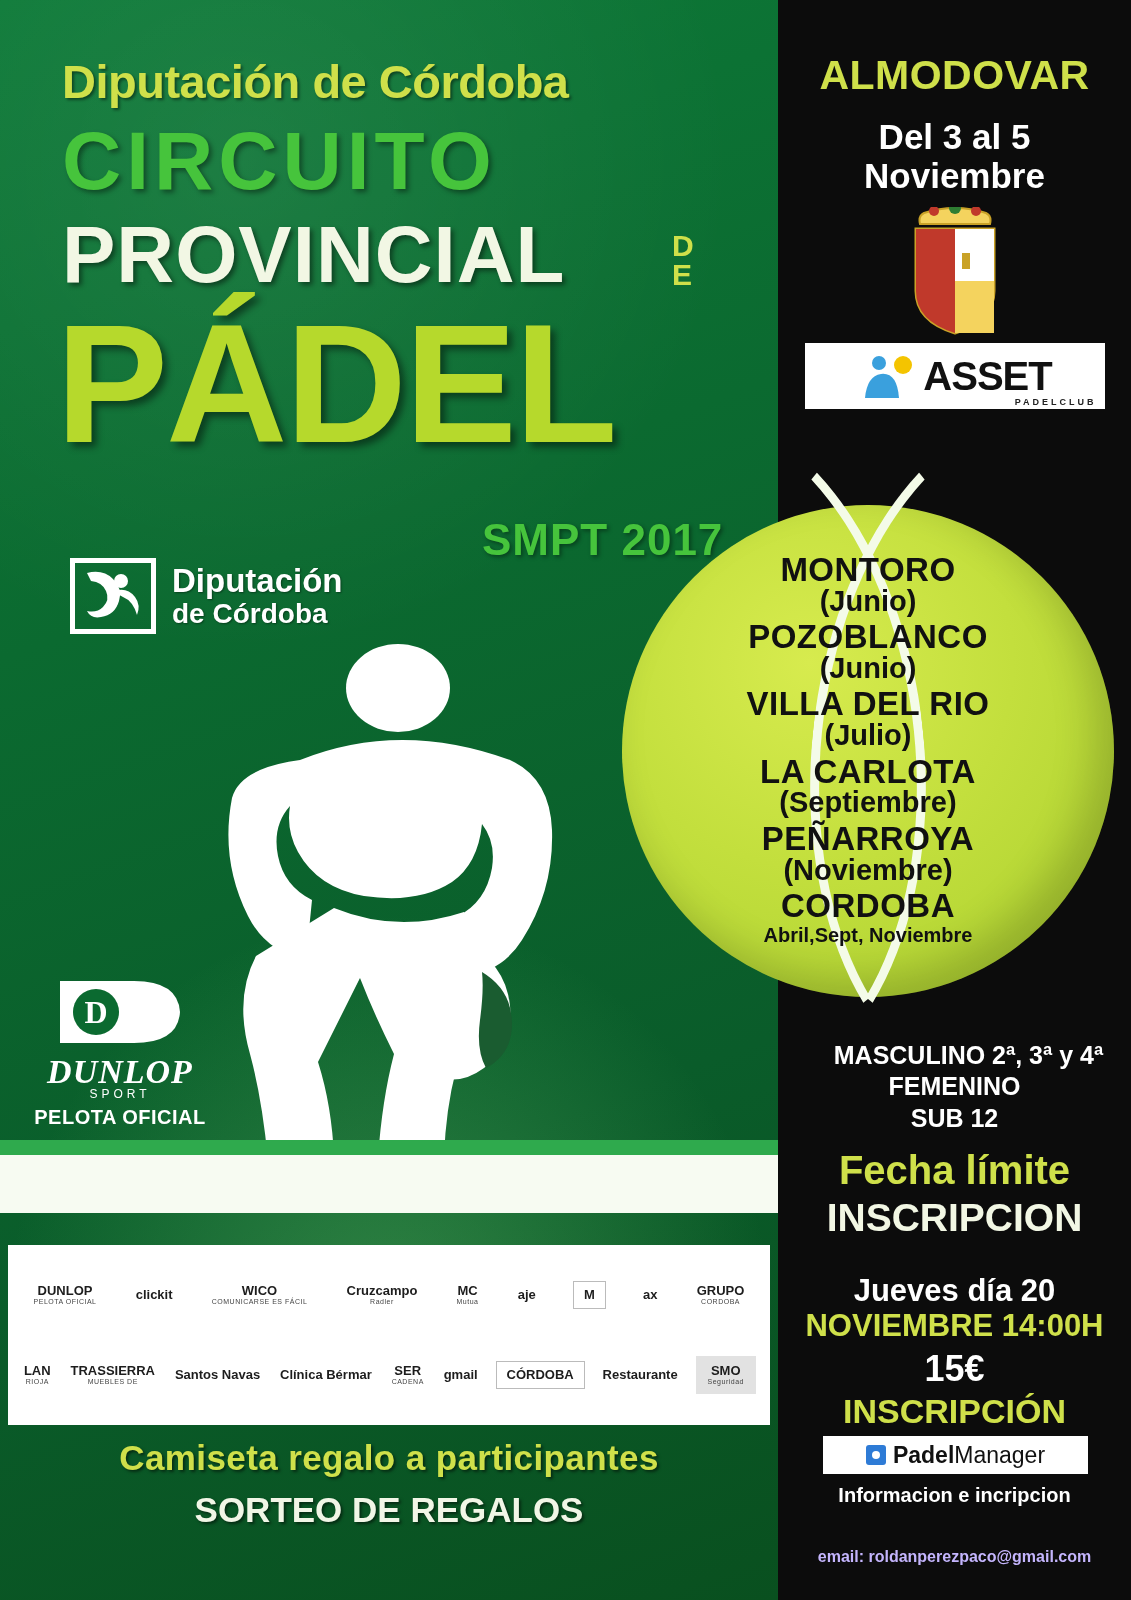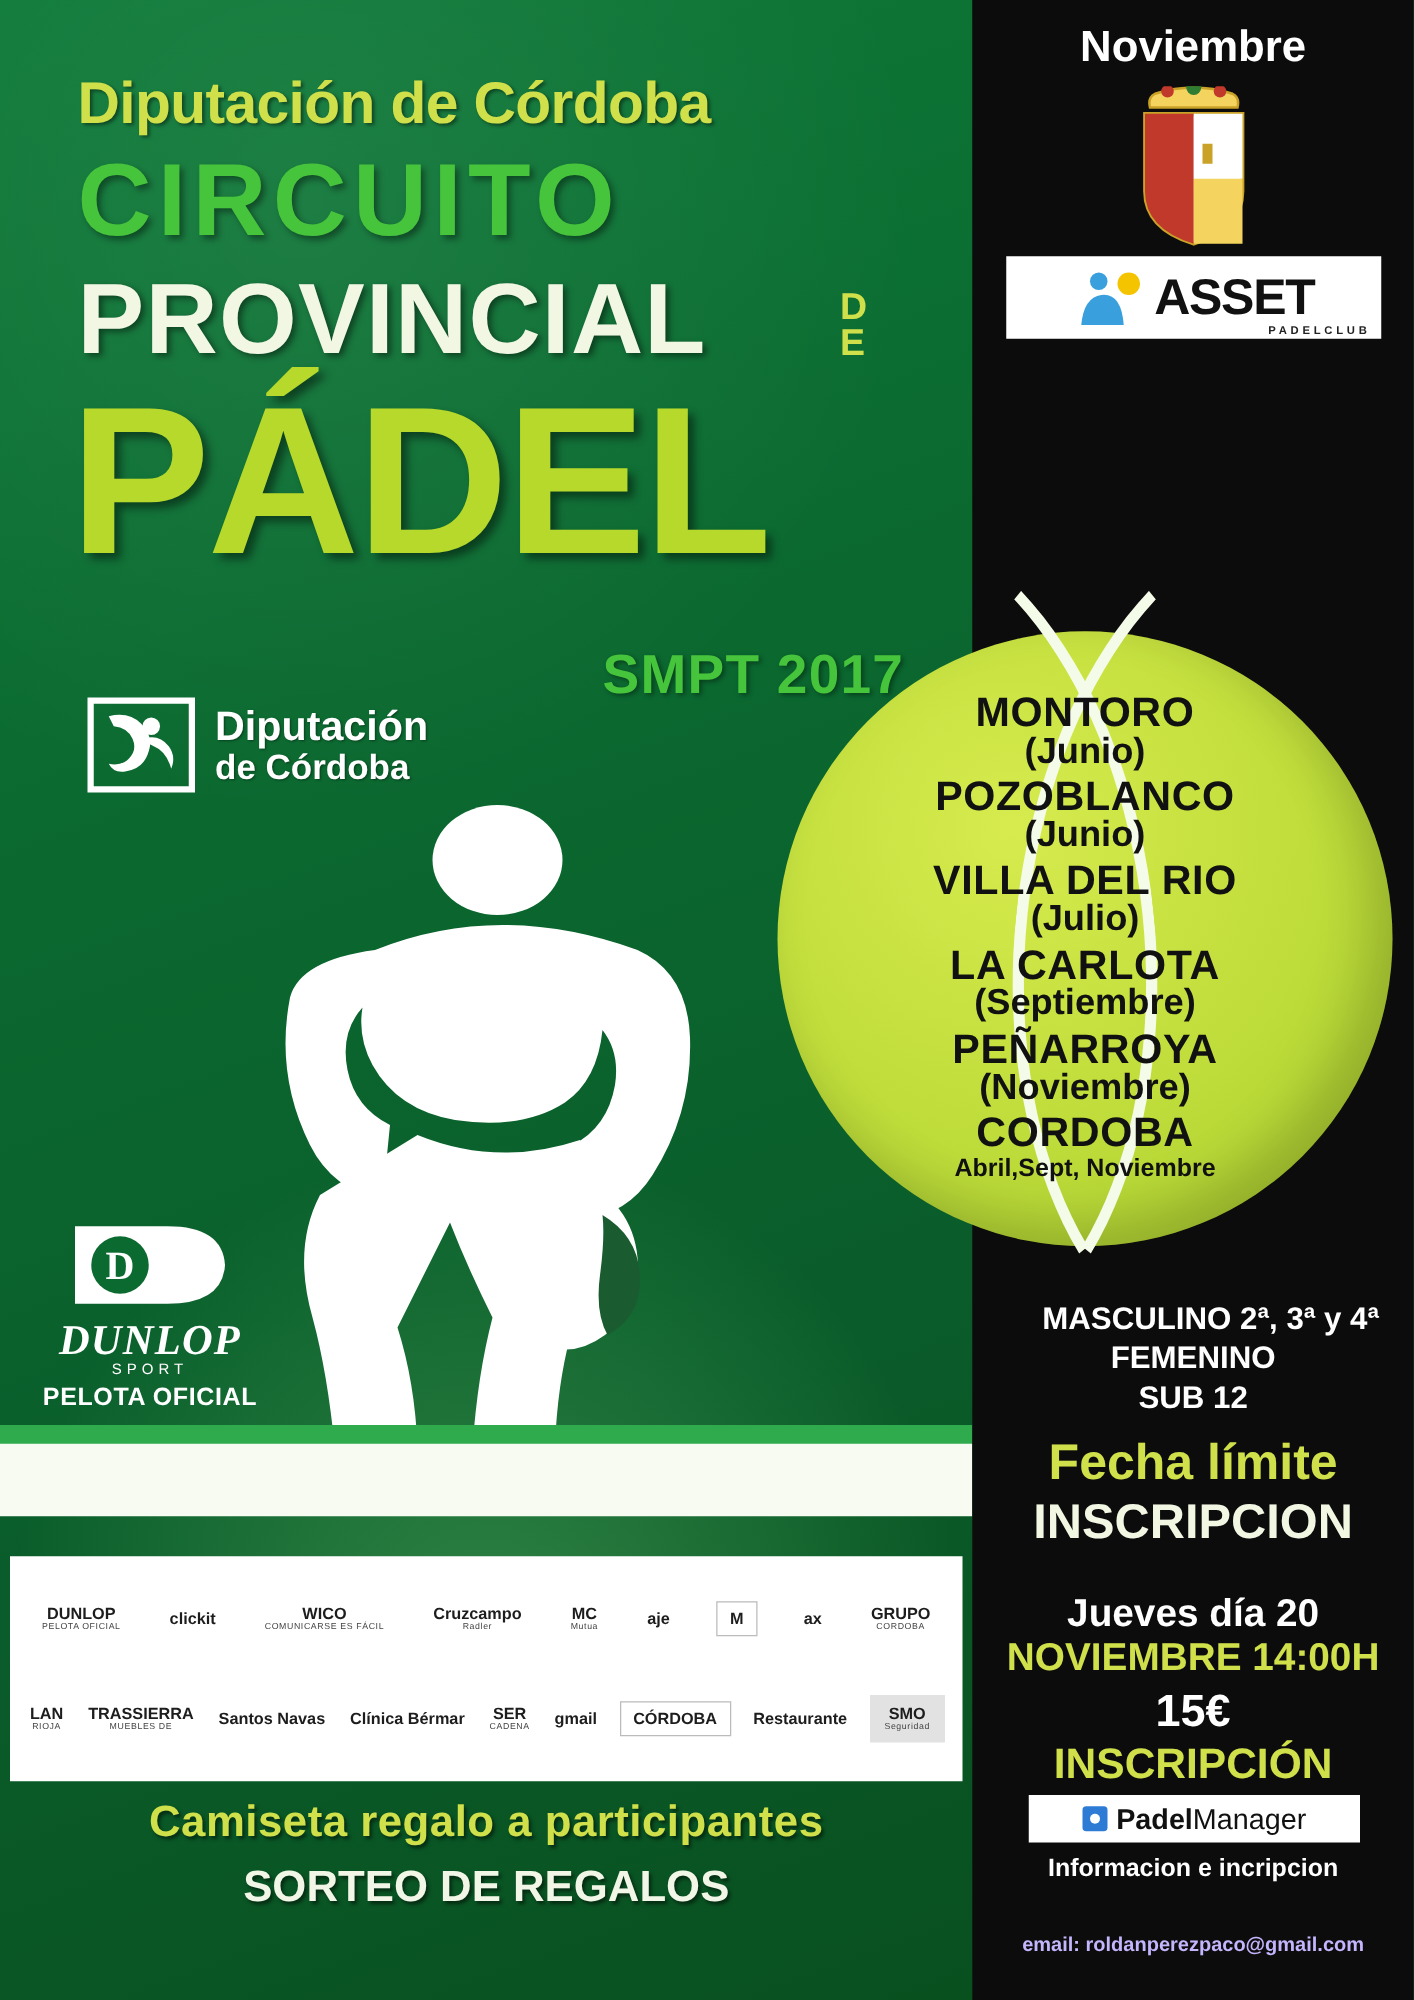--- a/index.html
+++ b/index.html
@@ -429,21 +429,23 @@
 
     <div class="promo">
       <div class="p1">Camiseta regalo a participantes</div>
       <div class="p3">SORTEO DE REGALOS</div>
     </div>
   </div>
 
   <div class="divider-line"></div>
 
   <div class="right-panel">
+    <div class="almodovar">ALMODOVAR</div>
     <div class="dates">
+      <div>Del 3 al 5</div>
       <div>Noviembre</div>
     </div>
 
     <div class="shield">
       <svg width="122" height="130" viewBox="0 0 122 130" aria-hidden="true">
         <path d="M22 22 h78 v62 q0 30 -39 42 q-39 -12 -39 -42 z" fill="#ffffff" stroke="#c9a227" stroke-width="3"></path>
         <path d="M22 22 h39 v104 q-39 -12 -39 -42 z" fill="#c0392b"></path>
         <rect x="61" y="22" width="39" height="52" fill="#ffffff"></rect>
         <rect x="61" y="74" width="39" height="52" fill="#f4d35e"></rect>
         <g fill="#ffffff">

